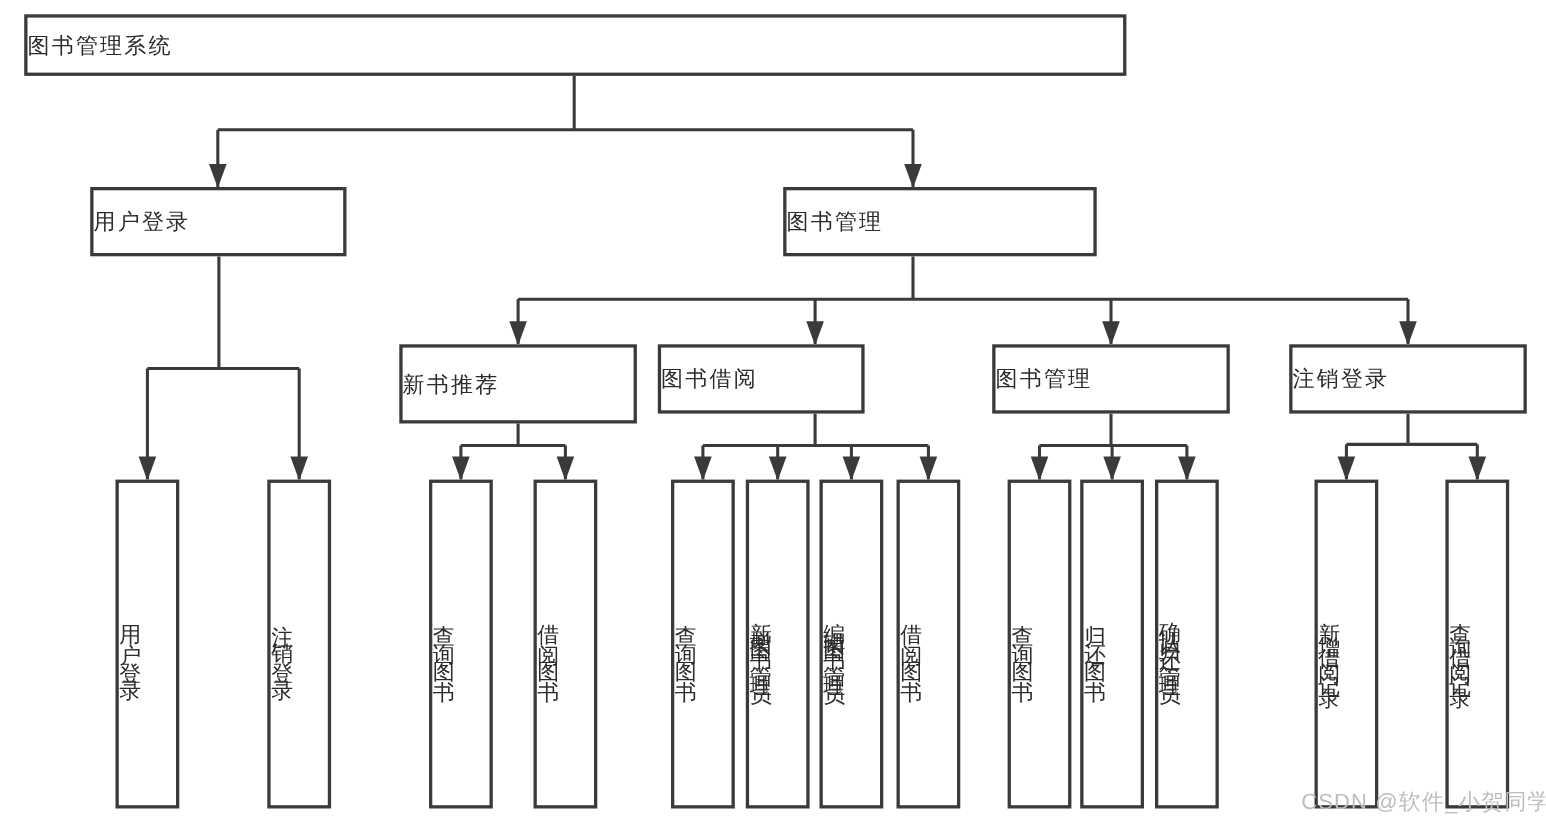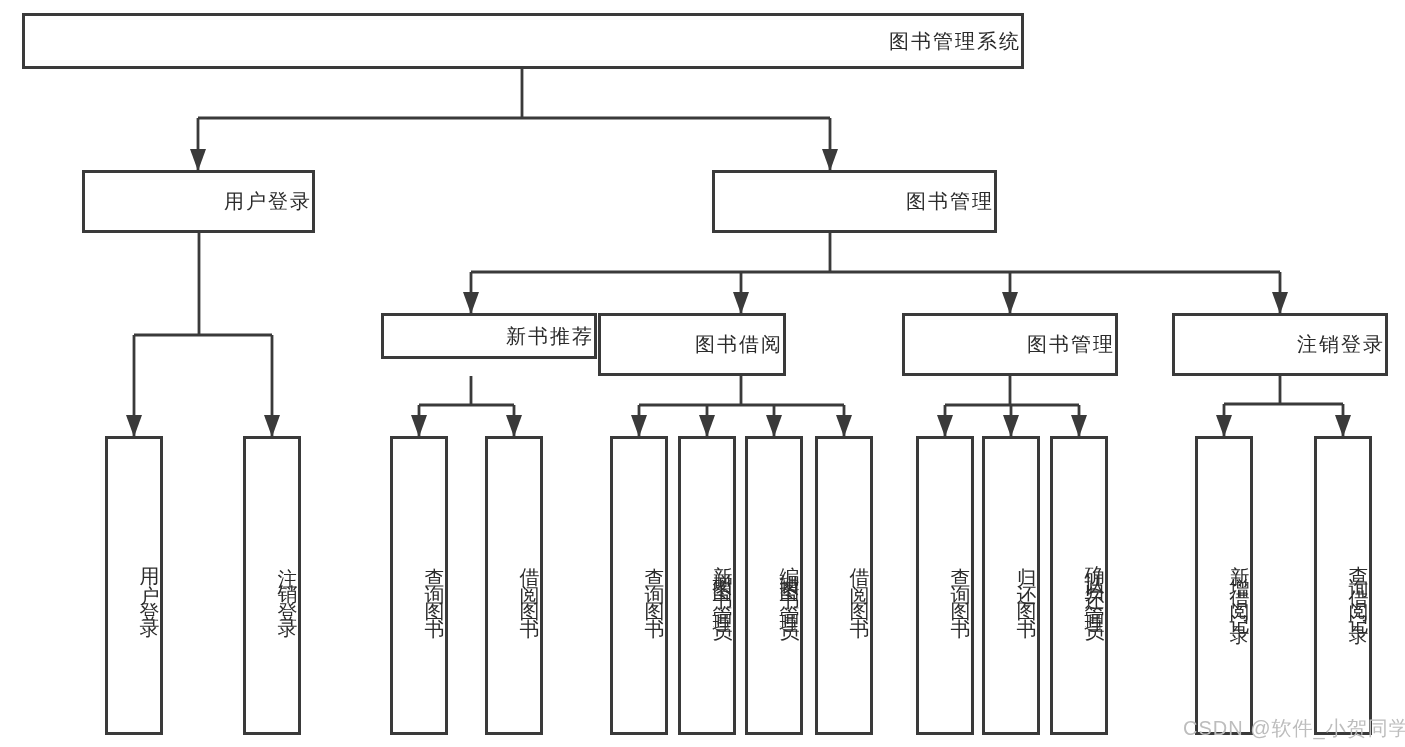--- a/index.html
+++ b/index.html
@@ -16,21 +16,21 @@
     overflow:hidden;
   }
   .stage{position:relative;width:1405px;height:747px;}
   svg.wires{position:absolute;left:0;top:0;width:1405px;height:747px;}
   svg.wires path, svg.wires line{stroke:var(--line);stroke-width:2.8;fill:none;}
   svg.wires marker path{fill:var(--line);stroke:none;}
   .box{
     position:absolute;box-sizing:border-box;
     border:3px solid var(--line);
     background:#ffffff;
-    display:flex;align-items:center;justify-content:flex-end;
+    display:flex;align-items:center;justify-content:flex-start;
     color:var(--text);
   }
   .box.h span{font-size:20px;letter-spacing:2px;white-space:nowrap;}
   .box.v span{
     writing-mode:vertical-rl;text-orientation:mixed;
     font-size:20px;letter-spacing:12px;line-height:1;
   }
   .box.v.short span{letter-spacing:17px;}
   .box.v.long span{letter-spacing:8px;}
   .wm{
@@ -103,21 +103,21 @@
     <span>图书管理系统</span>
   </div>
 
   <div class="box h" style="left:82px;top:170px;width:233px;height:63px">
     <span>用户登录</span>
   </div>
   <div class="box h" style="left:712px;top:170px;width:285px;height:63px">
     <span>图书管理</span>
   </div>
 
-  <div class="box h" style="left:381px;top:313px;width:216px;height:46px">
+  <div class="box h" style="left:363px;top:313px;width:216px;height:72px">
     <span>新书推荐</span>
   </div>
   <div class="box h" style="left:598px;top:313px;width:188px;height:63px">
     <span>图书借阅</span>
   </div>
   <div class="box h" style="left:902px;top:313px;width:216px;height:63px">
     <span>图书管理</span>
   </div>
   <div class="box h" style="left:1172px;top:313px;width:216px;height:63px">
     <span>注销登录</span>

